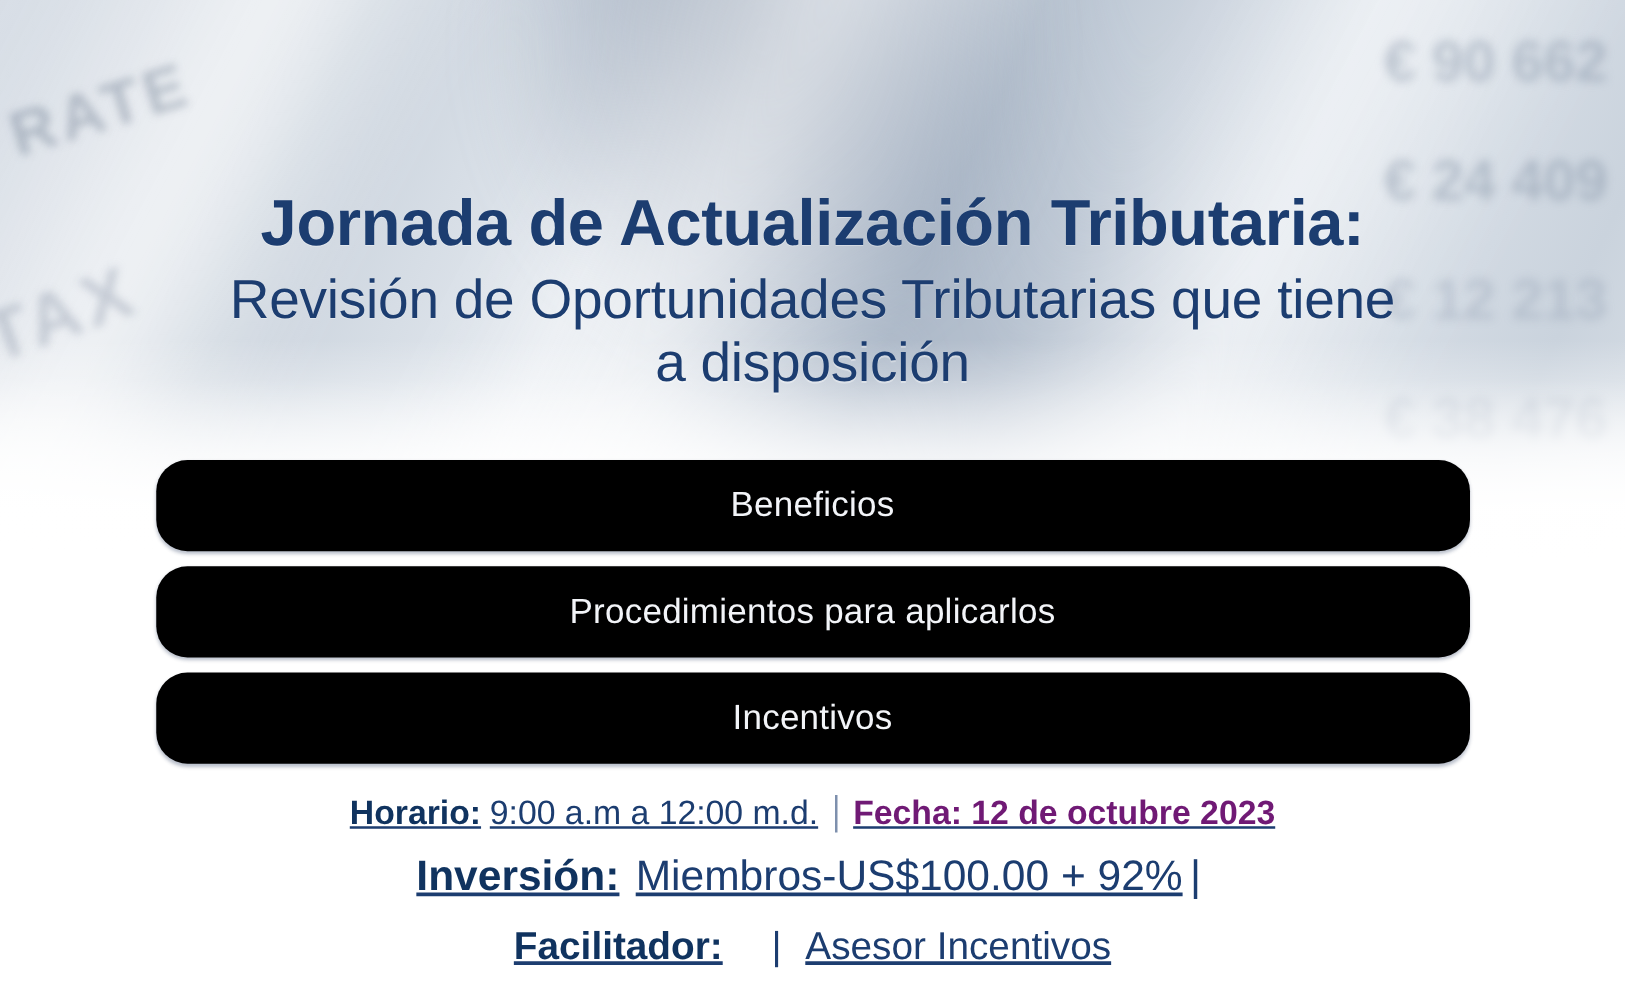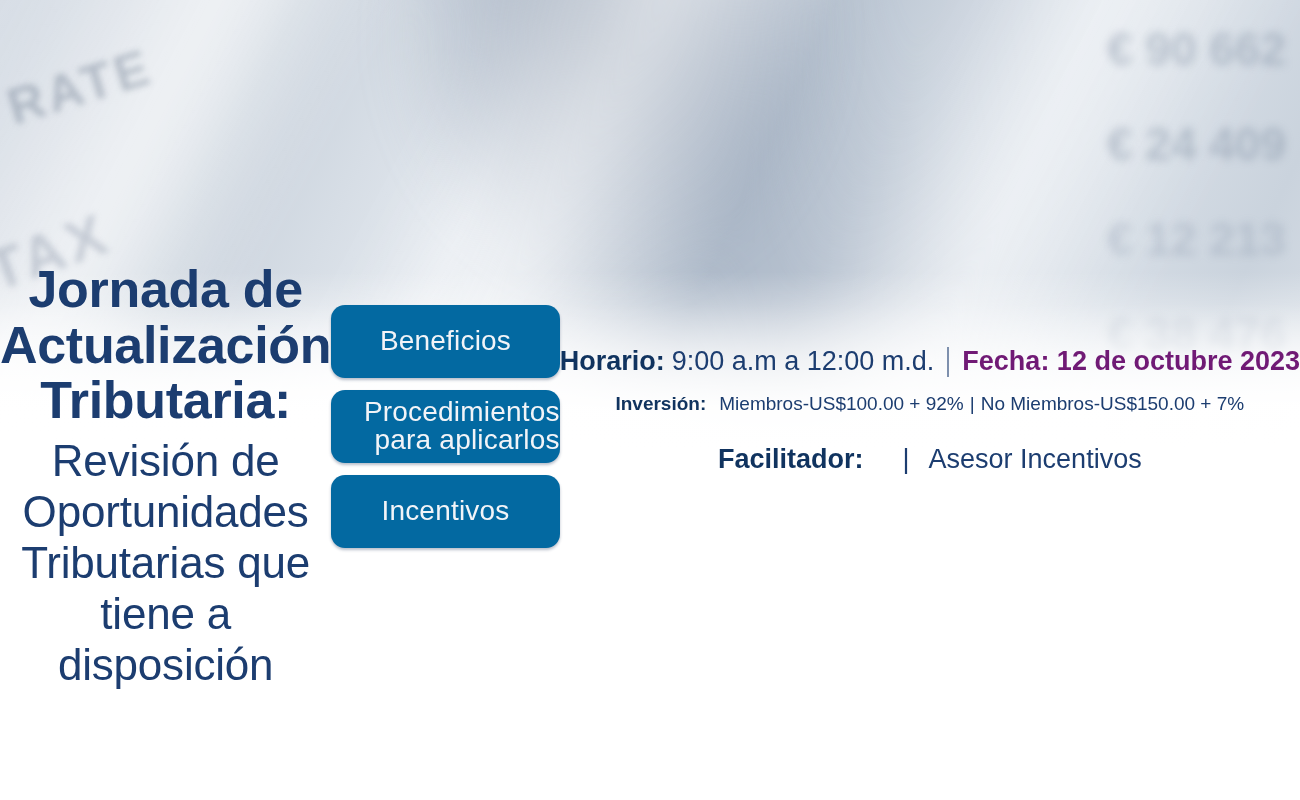--- a/index.html
+++ b/index.html
@@ -142,20 +142,21 @@
       #ffffff               56%);
   }
 
   
   .content {
     position:relative;
     z-index:2;
     width:1300px;
     height:800px;
     display:flex;
+    flex-direction:column;
     align-items:center;
   }
 
   
   .title-block {
     margin-top:152px;
     width:1150px;
     text-align:center;
     color:#1c3d70;
     text-shadow:0 1px 0 rgba(255,255,255,.35);
@@ -182,52 +183,53 @@
   
   .bars {
     margin-top:52px;
     width:1051px;
     display:flex;
     flex-direction:column;
     gap:12px;
   }
   .bar {
     height:73px;
-    border-radius:14px;
-    background:#0369a1;
+    border-radius:25px;
+    background:#000000;
     display:flex;
     align-items:center;
     justify-content:center;
     box-shadow:0 2px 3px rgba(20,40,80,.30);
     text-align:right;
   }
   .bar-label {
     color:#f2f4f8;
     font-size:28px;
     font-weight:400;
     letter-spacing:.2px;
     line-height:1;
   }
 
   
   .details {
     margin-top:22px;
     width:1076px;
     color:#1c3d70;
+    text-decoration:underline;
   }
   .detail-row {
     display:flex;
     align-items:center;
     justify-content:center;
     line-height:1.32;
     white-space:nowrap;
   }
   .detail-row.row-horario  { font-size:27px; }
-  .detail-row.row-inversion{ font-size:19px; margin-top:11px; }
-  .detail-row.row-facilitador{ font-size:27px; margin-top:26px;gap:13px; }
+  .detail-row.row-inversion{ font-size:34px; margin-top:11px; }
+  .detail-row.row-facilitador{ font-size:31px; margin-top:13px;gap:13px; }
 
   .lbl   { font-weight:700; color:#10335f; }
   .val   { font-weight:400; color:#1c3d70; }
   .val-b { font-weight:700; color:#701a75; }
 
   .sp-sm { display:inline-block; width:7px; }
   .sp-md { display:inline-block; width:13px; }
 
   .vdivider {
     display:inline-block;
@@ -290,21 +292,20 @@
         <span class="val">9:00 a.m a 12:00 m.d.</span>
         <span class="vdivider"></span>
         <span class="val-b">Fecha: 12 de octubre 2023</span>
       </div>
 
       <div class="detail-row row-inversion">
         <span class="lbl">Inversión:</span>
         <span class="sp-md"></span>
         <span class="val">Miembros-US$100.00 + 92%</span>
         <span class="pipe">|</span>
-        <span class="val">No Miembros-US$150.00 + 7%</span>
       </div>
 
       <div class="detail-row row-facilitador">
         <span class="lbl">Facilitador:</span>
         <span class="sp-sm"></span>
         <span class="pipe">|</span>
         <span class="val">Asesor Incentivos</span>
       </div>
 
     </div>

